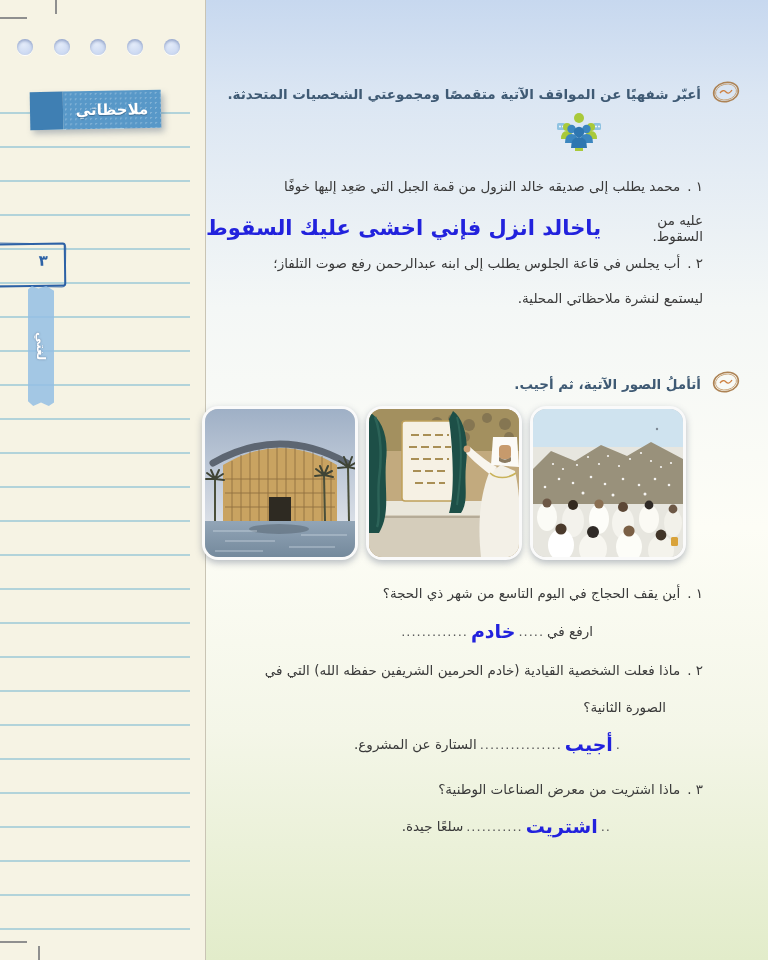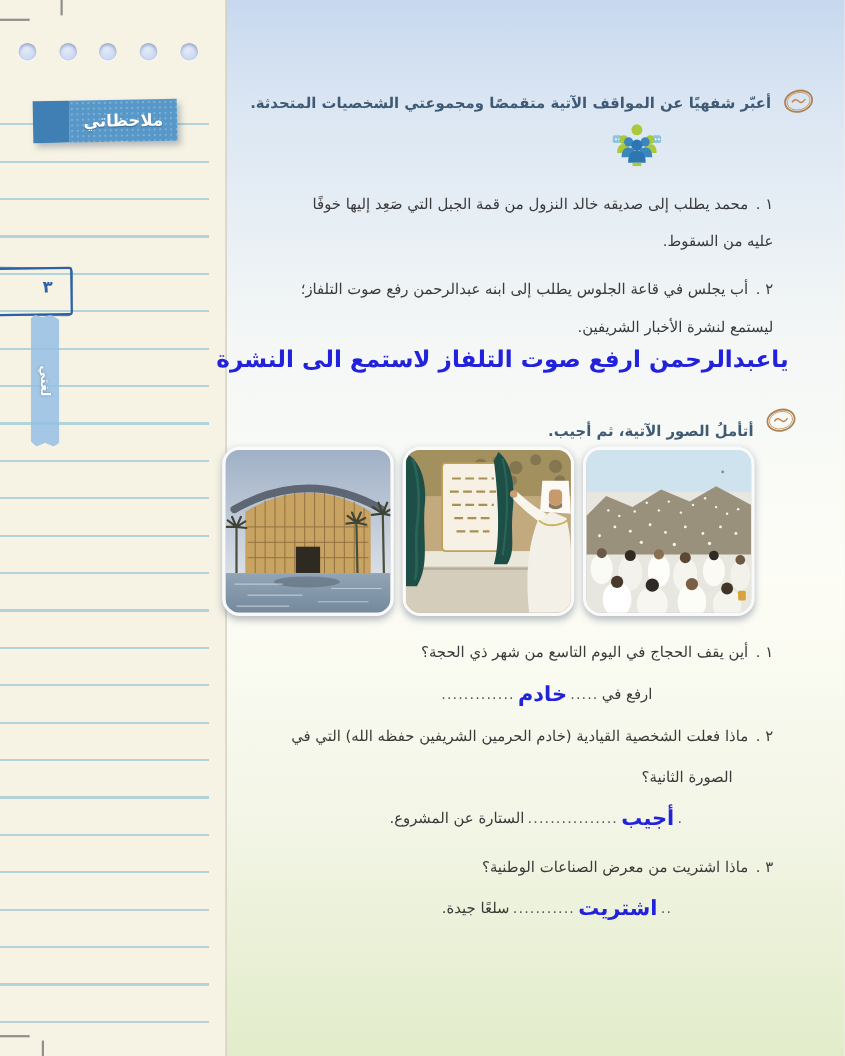--- a/index.html
+++ b/index.html
@@ -123,32 +123,32 @@
         <rect x="20" y="36" width="8" height="3" fill="#a9c93a"></rect>
       </svg>
     </div>
 
     <div class="abs body-line" style="top:178px;right:66px;">
       <span class="num">١ .</span>
       <span>محمد يطلب إلى صديقه خالد النزول من قمة الجبل التي صَعِد إليها خوفًا</span>
     </div>
     <div class="abs body-line" style="top:212px;right:66px;">
       <span>عليه من السقوط.</span>
+      <span class="blue-big" style="margin-right:12px;">ياخالد انزل فإني اخشى عليك السقوط</span>
     </div>
 
     <div class="abs body-line" style="top:255px;right:66px;">
       <span class="num">٢ .</span>
       <span>أب يجلس في قاعة الجلوس يطلب إلى ابنه عبدالرحمن رفع صوت التلفاز؛</span>
     </div>
     <div class="abs body-line" style="top:290px;right:66px;">
-      <span>ليستمع لنشرة الأخبار الشريفين.</span>
-    </div>
-    <div class="abs blue-big" style="top:315px;right:52px;">ياعبدالرحمن ارفع صوت التلفاز لاستمع الى النشرة</div>
-
-    <div class="abs instr" style="top:368px;right:42px;align-items:flex-end;">
+      <span>ليستمع لنشرة ملاحظاتي المحلية.</span>
+    </div>
+
+    <div class="abs instr" style="top:368px;right:26px;">
       <span>
         <svg width="34" height="28" viewBox="0 0 34 28">
           <ellipse cx="17" cy="14" rx="12.5" ry="9.5" fill="none" stroke="#ad8355" stroke-width="1.6" transform="rotate(-14 17 14)"></ellipse>
           <ellipse cx="17" cy="14" rx="10.6" ry="7.8" fill="none" stroke="#c39a6a" stroke-width=".8" transform="rotate(-14 17 14)"></ellipse>
           <path d="M11,15 q3,-4 6,-1 q3,3 6,-2" fill="none" stroke="#cd7f3f" stroke-width="1.3"></path>
         </svg>
       </span>
       <span>أتأملُ الصور الآتية، ثم أجيب.</span>
     </div>
 

